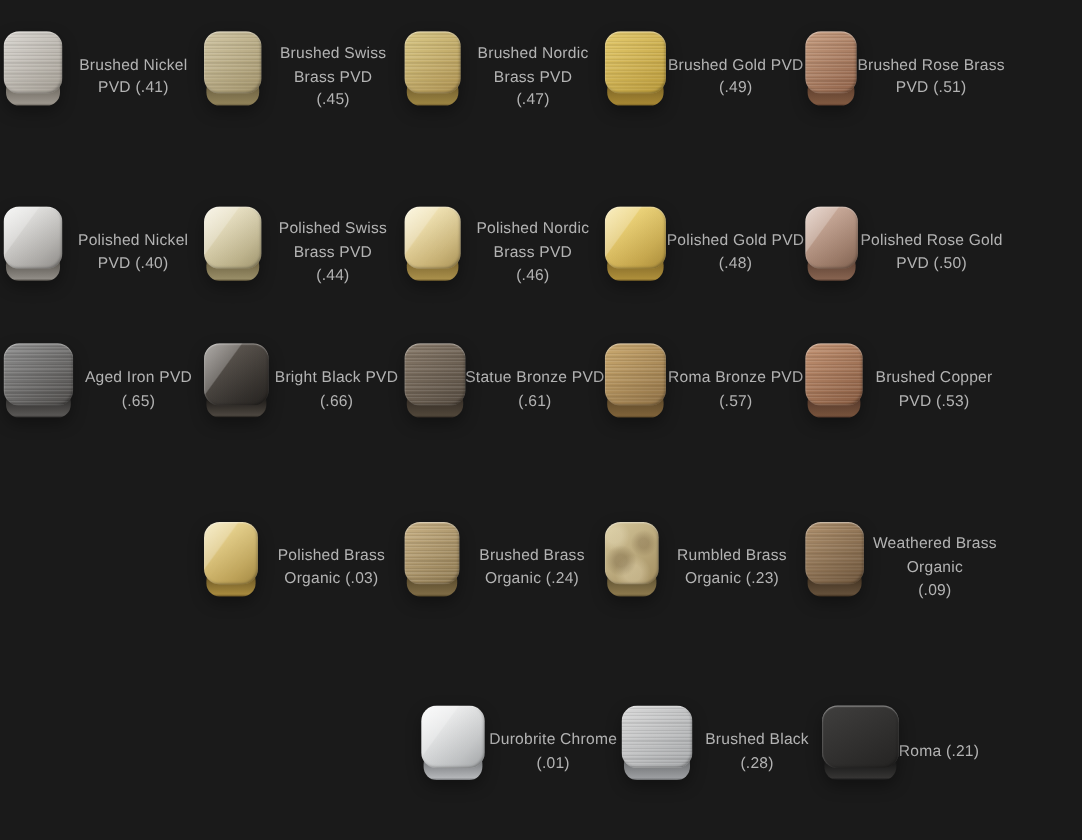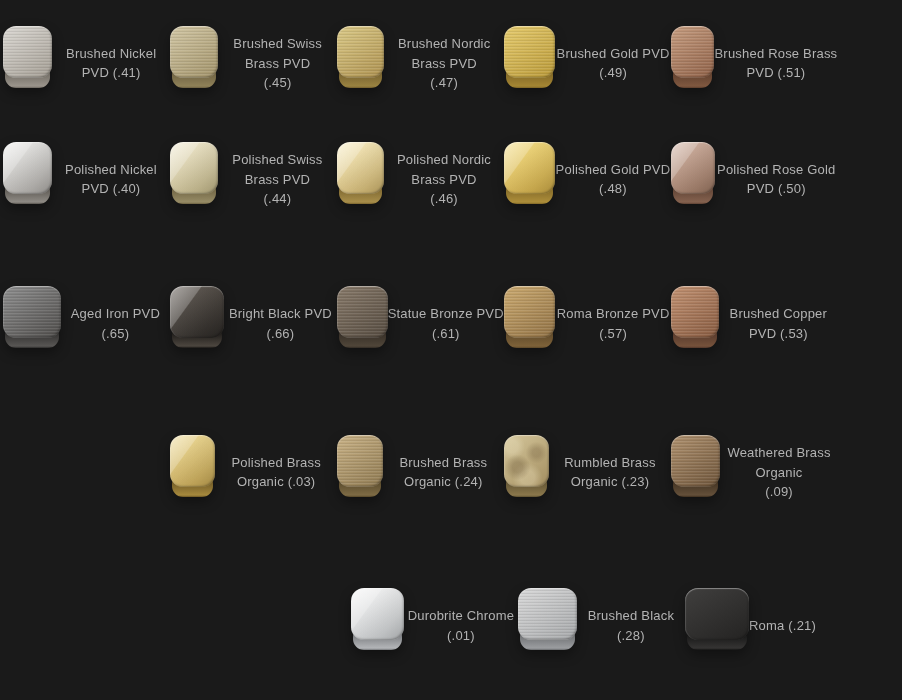--- a/index.html
+++ b/index.html
@@ -12,21 +12,21 @@
   .stage {
     position:relative;
     width:902px; height:700px;
     background: var(--page-bg, #1a1a1a);
   }
   .finish-row {
     position:absolute;
     display:flex;
   }
   .row-1 { top:21px;  left:3px; }
-  .row-2 { top:137px; left:3px; }
+  .row-2 { top:167px; left:3px; }
   .row-3 { top:286px; left:3px; }
   .row-4 { top:430px; left:170px; }
   .row-5 { top:588px; left:351px; }
 
   .finish-cell {
     width:167px;
     display:flex;
     flex-direction:row;
     align-items:center;
     cursor:pointer;

